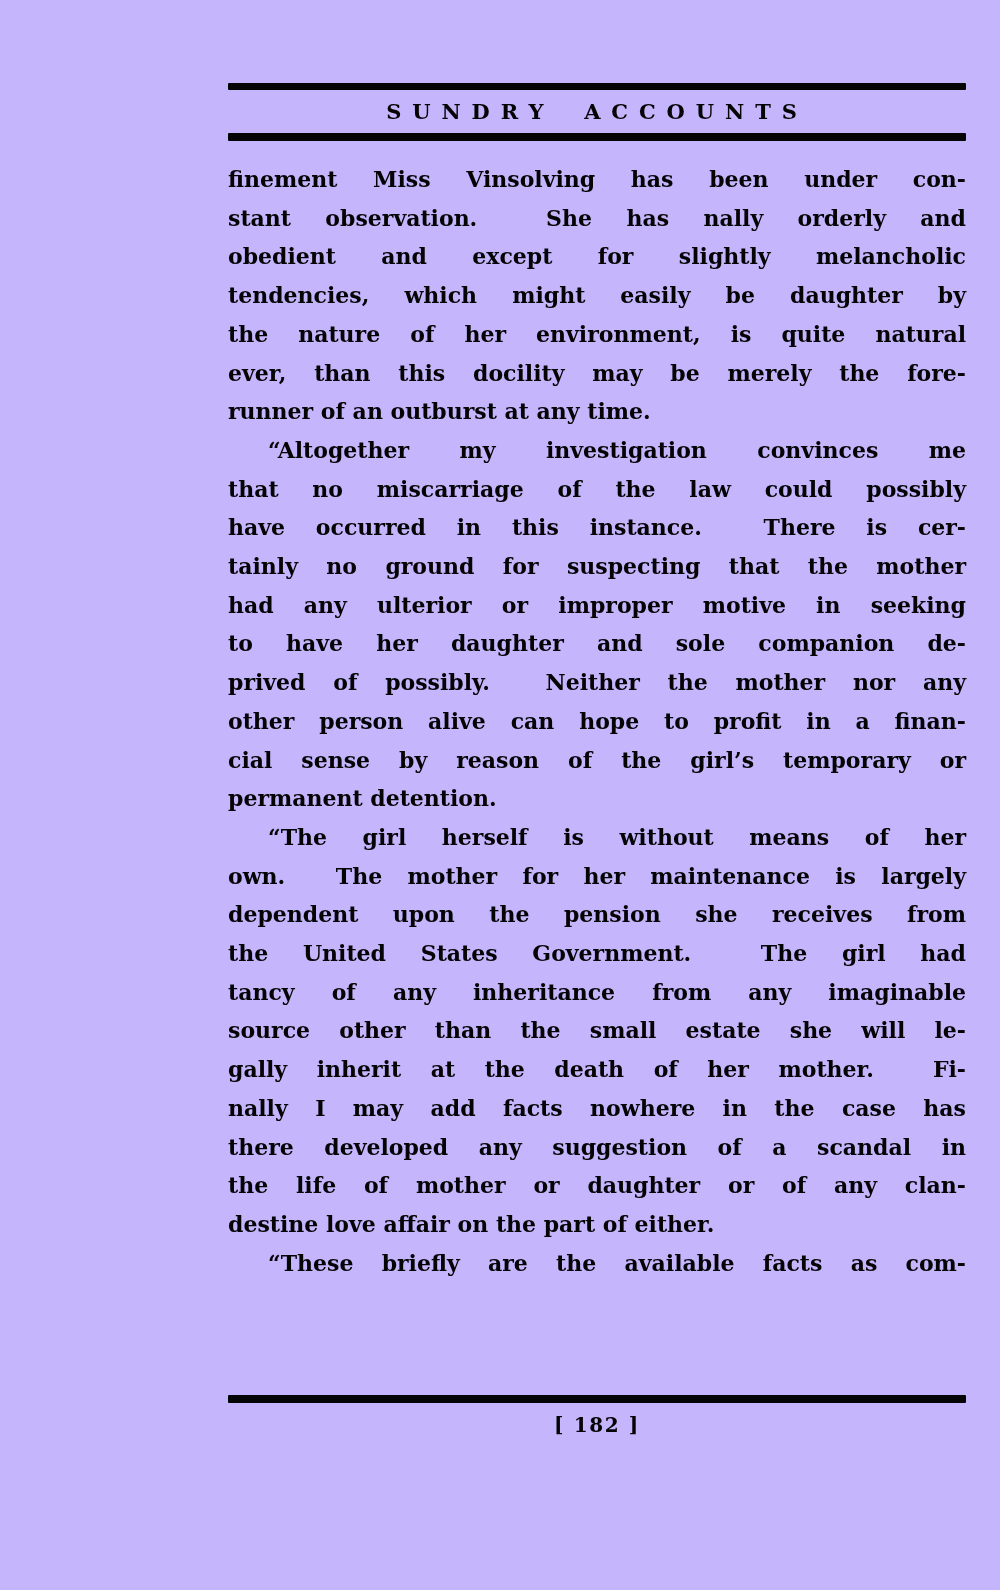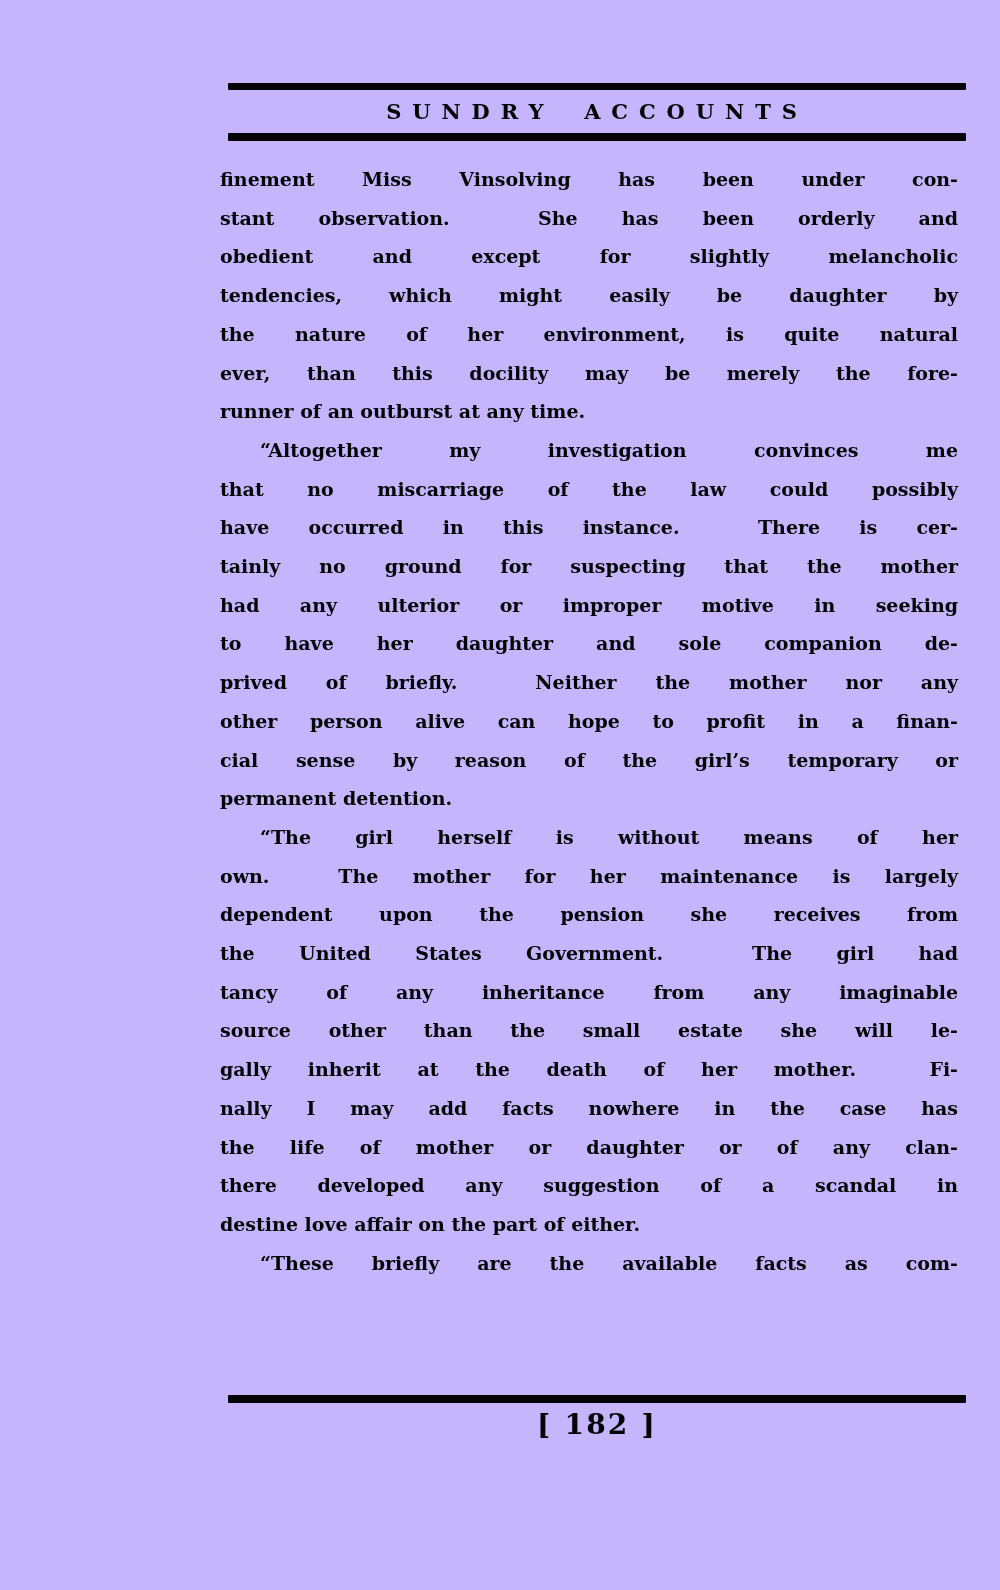--- a/index.html
+++ b/index.html
@@ -35,24 +35,24 @@
     line-height: 42px;
     text-align: center;
     font-size: 21px;
     font-weight: bold;
     letter-spacing: 0.52em;
     word-spacing: 0.55em;
     white-space: nowrap;
   }
   .page-text {
     position: absolute;
-    left: 220px;
+    left: 228px;
     top: 160px;
     width: 738px;
-    font-size: 19px;
+    font-size: 22px;
     font-weight: bold;
     line-height: 38.7px;
   }
   .line {
     text-align: justify;
     text-align-last: justify;
     white-space: pre-wrap;
   }
   .line.para-end {
     text-align-last: left;
@@ -61,60 +61,60 @@
     padding-left: 40px;
   }
   .page-number {
     position: absolute;
     left: 228px;
     top: 1405px;
     width: 738px;
     height: 40px;
     line-height: 40px;
     text-align: center;
-    font-size: 28px;
+    font-size: 20px;
     font-weight: bold;
     letter-spacing: 0.08em;
   }
 </style>
 </head>
 <body>
 
 <div class="scan-page">
   <div class="rule rule-top"></div>
   <div class="running-header">SUNDRY ACCOUNTS</div>
   <div class="rule rule-mid"></div>
 
   <div class="page-text">
       <div class="line">finement Miss Vinsolving has been under con-</div>
-      <div class="line">stant observation.  She has been orderly and</div>
+      <div class="line">stant observation.  She has nally orderly and</div>
       <div class="line">obedient and except for slightly melancholic</div>
       <div class="line">tendencies, which might easily be daughter by</div>
       <div class="line">the nature of her environment, is quite natural</div>
       <div class="line">ever, than this docility may be merely the fore-</div>
       <div class="line para-end">runner of an outburst at any time.</div>
       <div class="line indent">“Altogether my investigation convinces me</div>
       <div class="line">that no miscarriage of the law could possibly</div>
       <div class="line">have occurred in this instance.  There is cer-</div>
       <div class="line">tainly no ground for suspecting that the mother</div>
       <div class="line">had any ulterior or improper motive in seeking</div>
       <div class="line">to have her daughter and sole companion de-</div>
-      <div class="line">prived of briefly.  Neither the mother nor any</div>
+      <div class="line">prived of possibly.  Neither the mother nor any</div>
       <div class="line">other person alive can hope to profit in a finan-</div>
       <div class="line">cial sense by reason of the girl’s temporary or</div>
       <div class="line para-end">permanent detention.</div>
       <div class="line indent">“The girl herself is without means of her</div>
       <div class="line">own.  The mother for her maintenance is largely</div>
       <div class="line">dependent upon the pension she receives from</div>
       <div class="line">the United States Government.  The girl had</div>
       <div class="line">tancy of any inheritance from any imaginable</div>
       <div class="line">source other than the small estate she will le-</div>
       <div class="line">gally inherit at the death of her mother.  Fi-</div>
       <div class="line">nally I may add facts nowhere in the case has</div>
+      <div class="line">there developed any suggestion of a scandal in</div>
       <div class="line">the life of mother or daughter or of any clan-</div>
-      <div class="line">there developed any suggestion of a scandal in</div>
       <div class="line para-end">destine love affair on the part of either.</div>
       <div class="line indent">“These briefly are the available facts as com-</div>
     </div>
 
   <div class="rule rule-bottom"></div>
   <div class="page-number">[ 182 ]</div>
 </div>
 
 </body></html>

